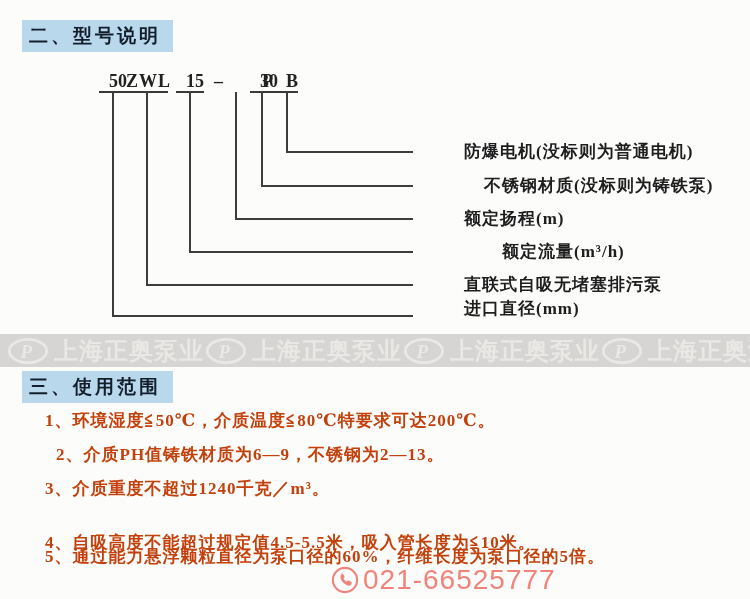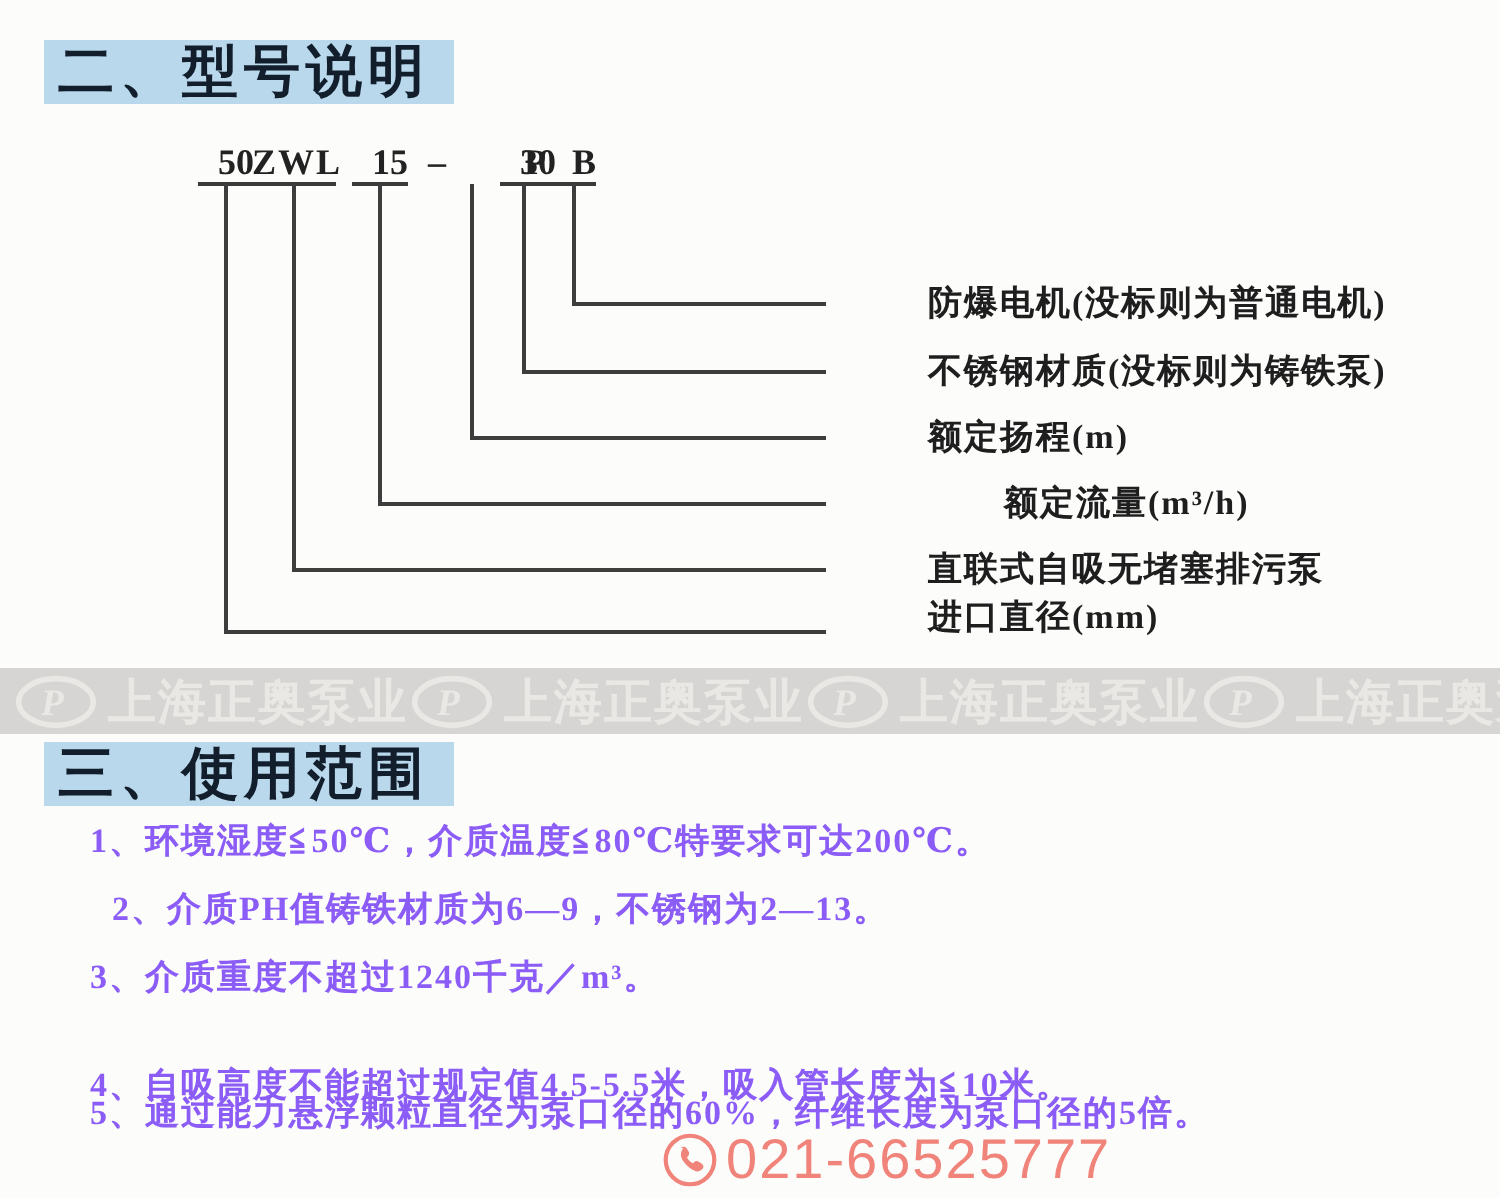--- a/index.html
+++ b/index.html
@@ -7,21 +7,21 @@
     width:750px;height:599px;position:relative;overflow:hidden;
     background:#fcfcfb;
     font-family:"Liberation Serif","DejaVu Serif",serif;
     color:#1c1c1c;
   }
   
   .sec-head{
     position:absolute;left:22px;
     background:#b9d8ec;color:#121e2b;
     font-family:"Liberation Sans","DejaVu Sans",sans-serif;
-    font-weight:bold;font-size:28px;letter-spacing:3px;
+    font-weight:bold;font-size:19px;letter-spacing:3px;
     padding:5px 12px 5px 7px;line-height:22px;
   }
   #head-model{top:20px;}
   #head-usage{top:371px;}
 
   
   .code-seg{
     position:absolute;top:72px;height:18px;
     font-size:18px;font-weight:bold;text-align:right;line-height:18px;
     color:#222;
@@ -51,21 +51,21 @@
   #h-zwl{left:146px;top:284px;width:267px;}
   #h-50 {left:112px;top:315px;width:301px;}
 
   .dlabel{
     position:absolute;left:424px;height:22px;line-height:22px;
     font-size:17px;font-weight:bold;color:#1e1e1e;letter-spacing:1px;
     white-space:nowrap;
     padding-left:40px;
   }
   #dlabel-0{top:141px;}
-  #dlabel-1{top:175px;}
+  #dlabel-1{top:175px;margin-left:20px;}
   #dlabel-2{top:208px;}
   #dlabel-3{top:241px;margin-left:38px;}
   #dlabel-4{top:274px;}
   #dlabel-5{top:298px;}
 
   
   .wm-band{
     position:absolute;left:0;top:334px;width:750px;height:33px;
     background:#d6d5d3;display:flex;align-items:center;
     justify-content:space-between;padding:0 6px;box-sizing:border-box;
@@ -77,21 +77,21 @@
   }
   .wm-logo{width:44px;height:28px;display:block;}
   .wm-text{
     font-family:"Liberation Sans","DejaVu Sans",sans-serif;
     font-weight:bold;font-size:24px;letter-spacing:1px;white-space:nowrap;
   }
 
   
   .usage-item{
     position:absolute;left:45px;width:700px;height:22px;line-height:22px;
-    font-size:17px;font-weight:bold;color:#8b5cf6;letter-spacing:1px;
+    font-size:17px;font-weight:bold;color:#c2410c;letter-spacing:1px;
     white-space:nowrap;
   }
   #usage-0{top:410px;}
   #usage-1{top:444px;margin-left:11px;}
   #usage-2{top:478px;}
   #usage-3{top:532px;}
   #usage-4{top:546px;}
 
   
   .phone-row{

